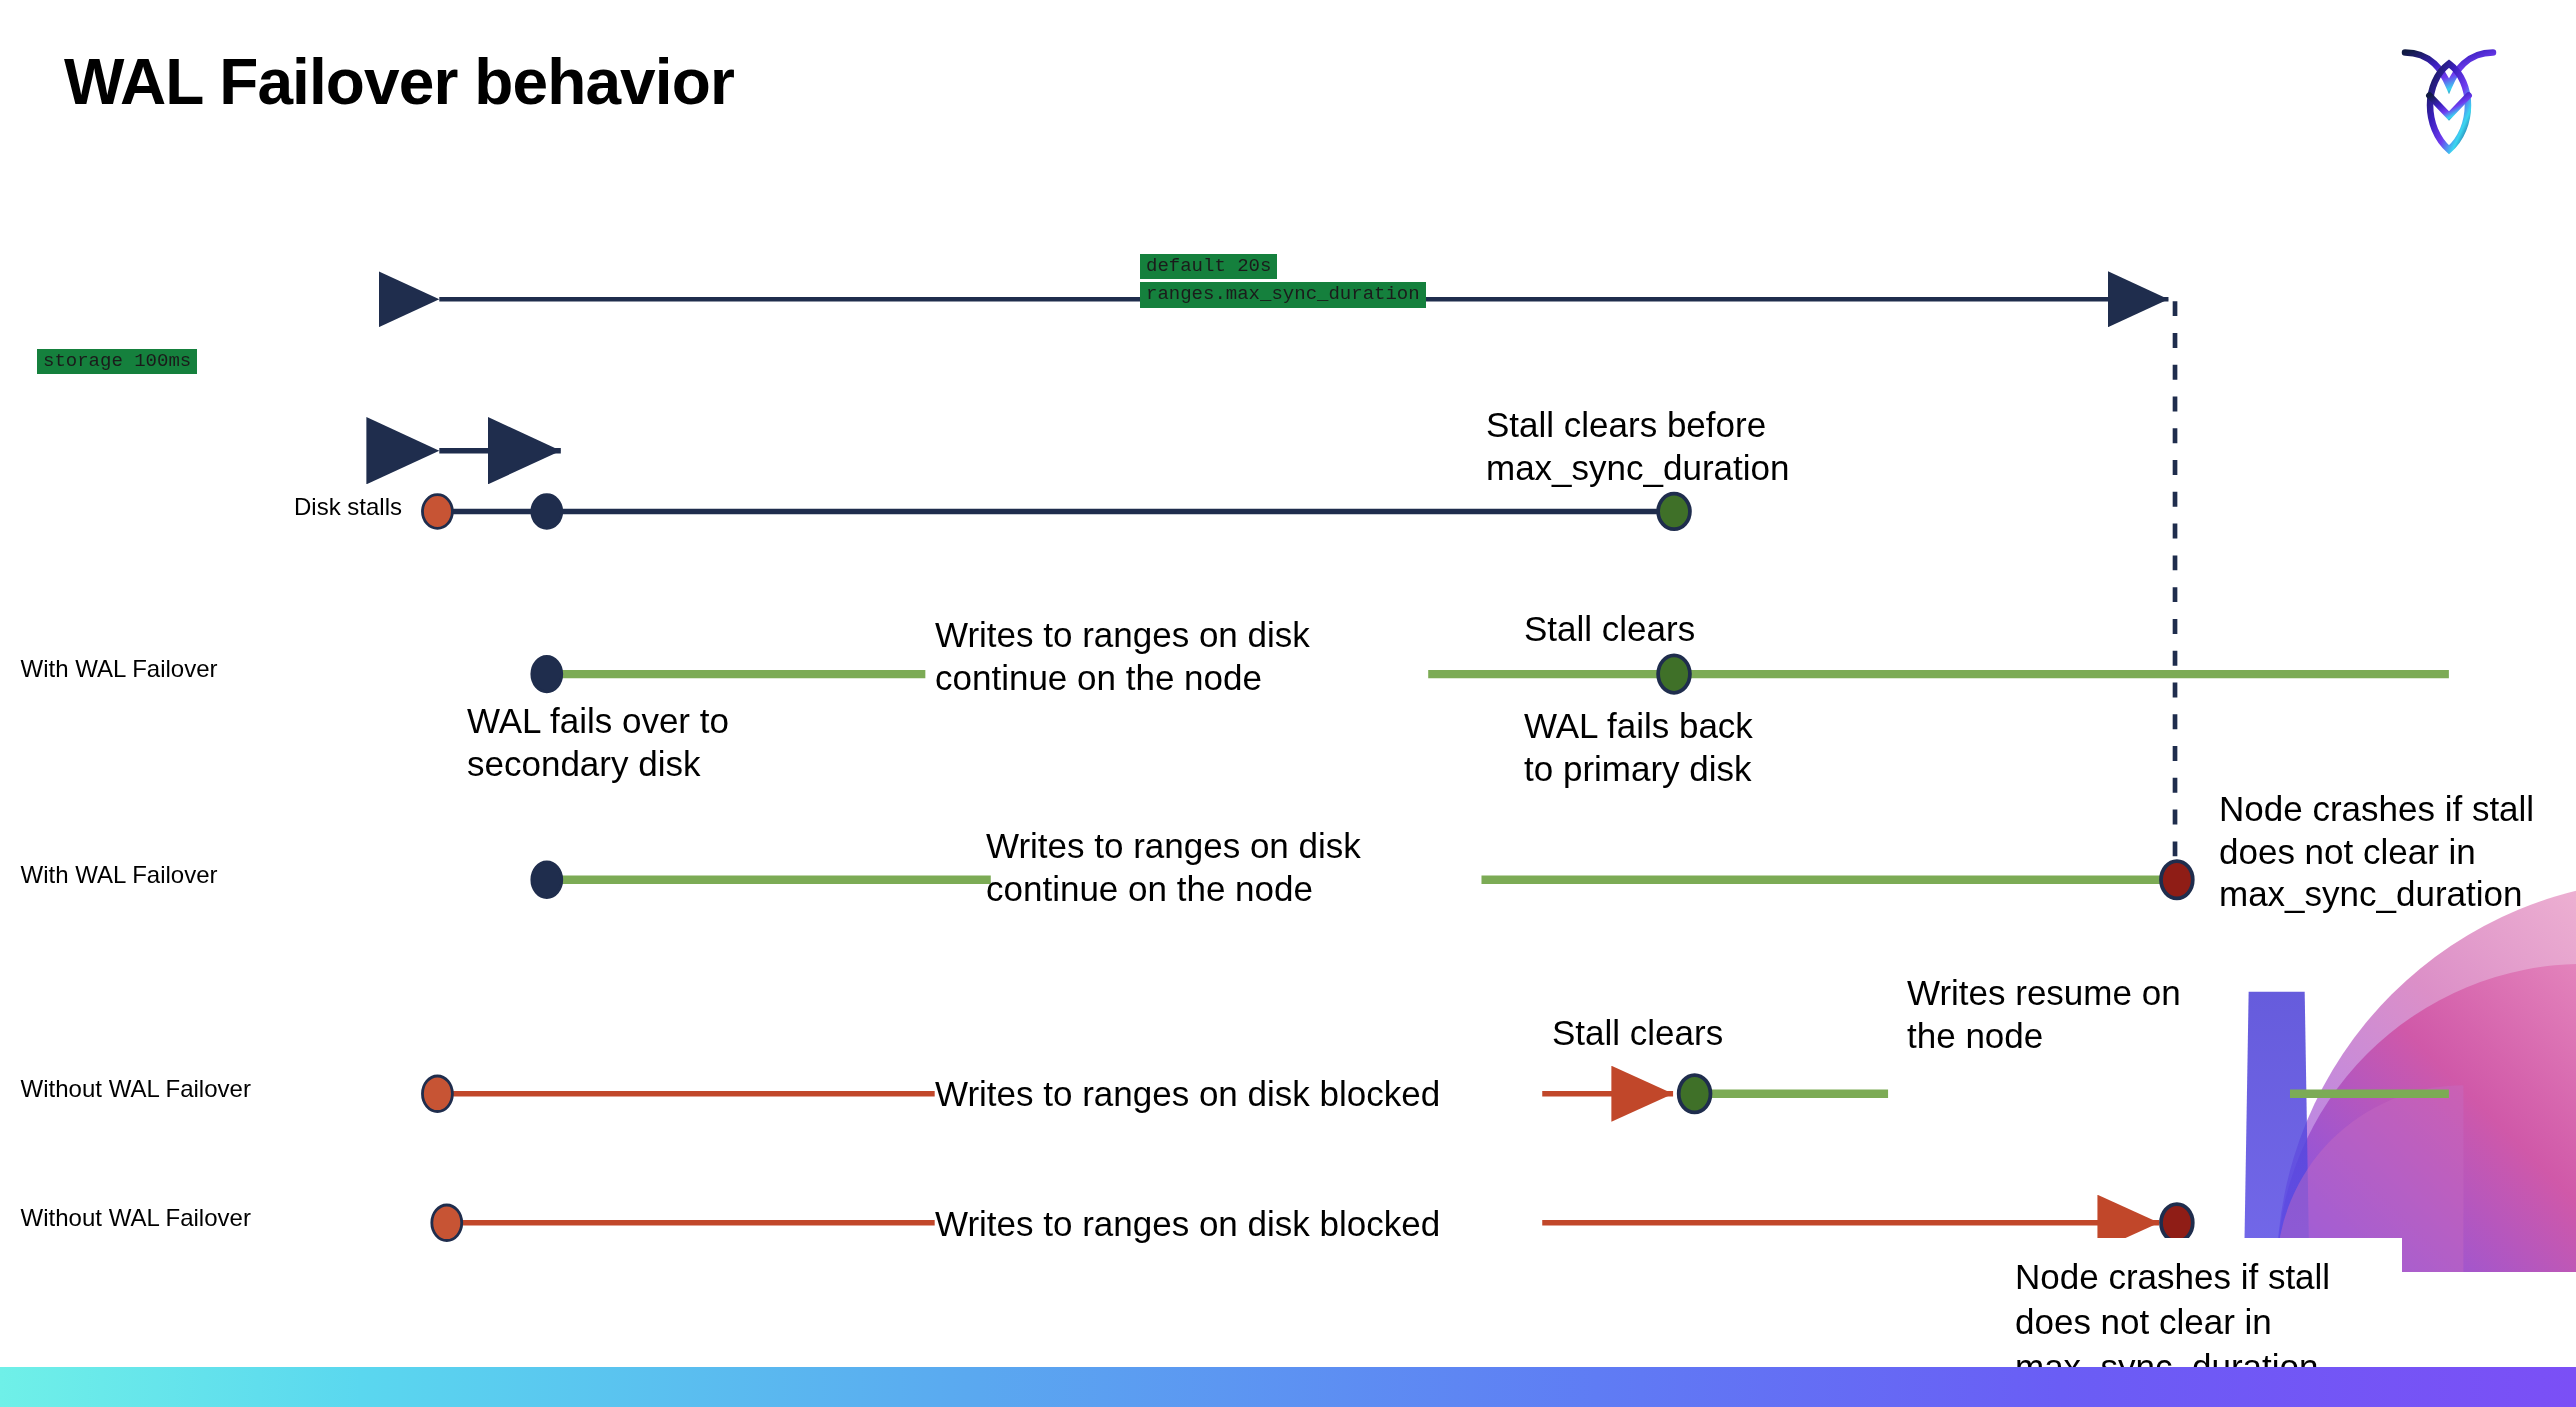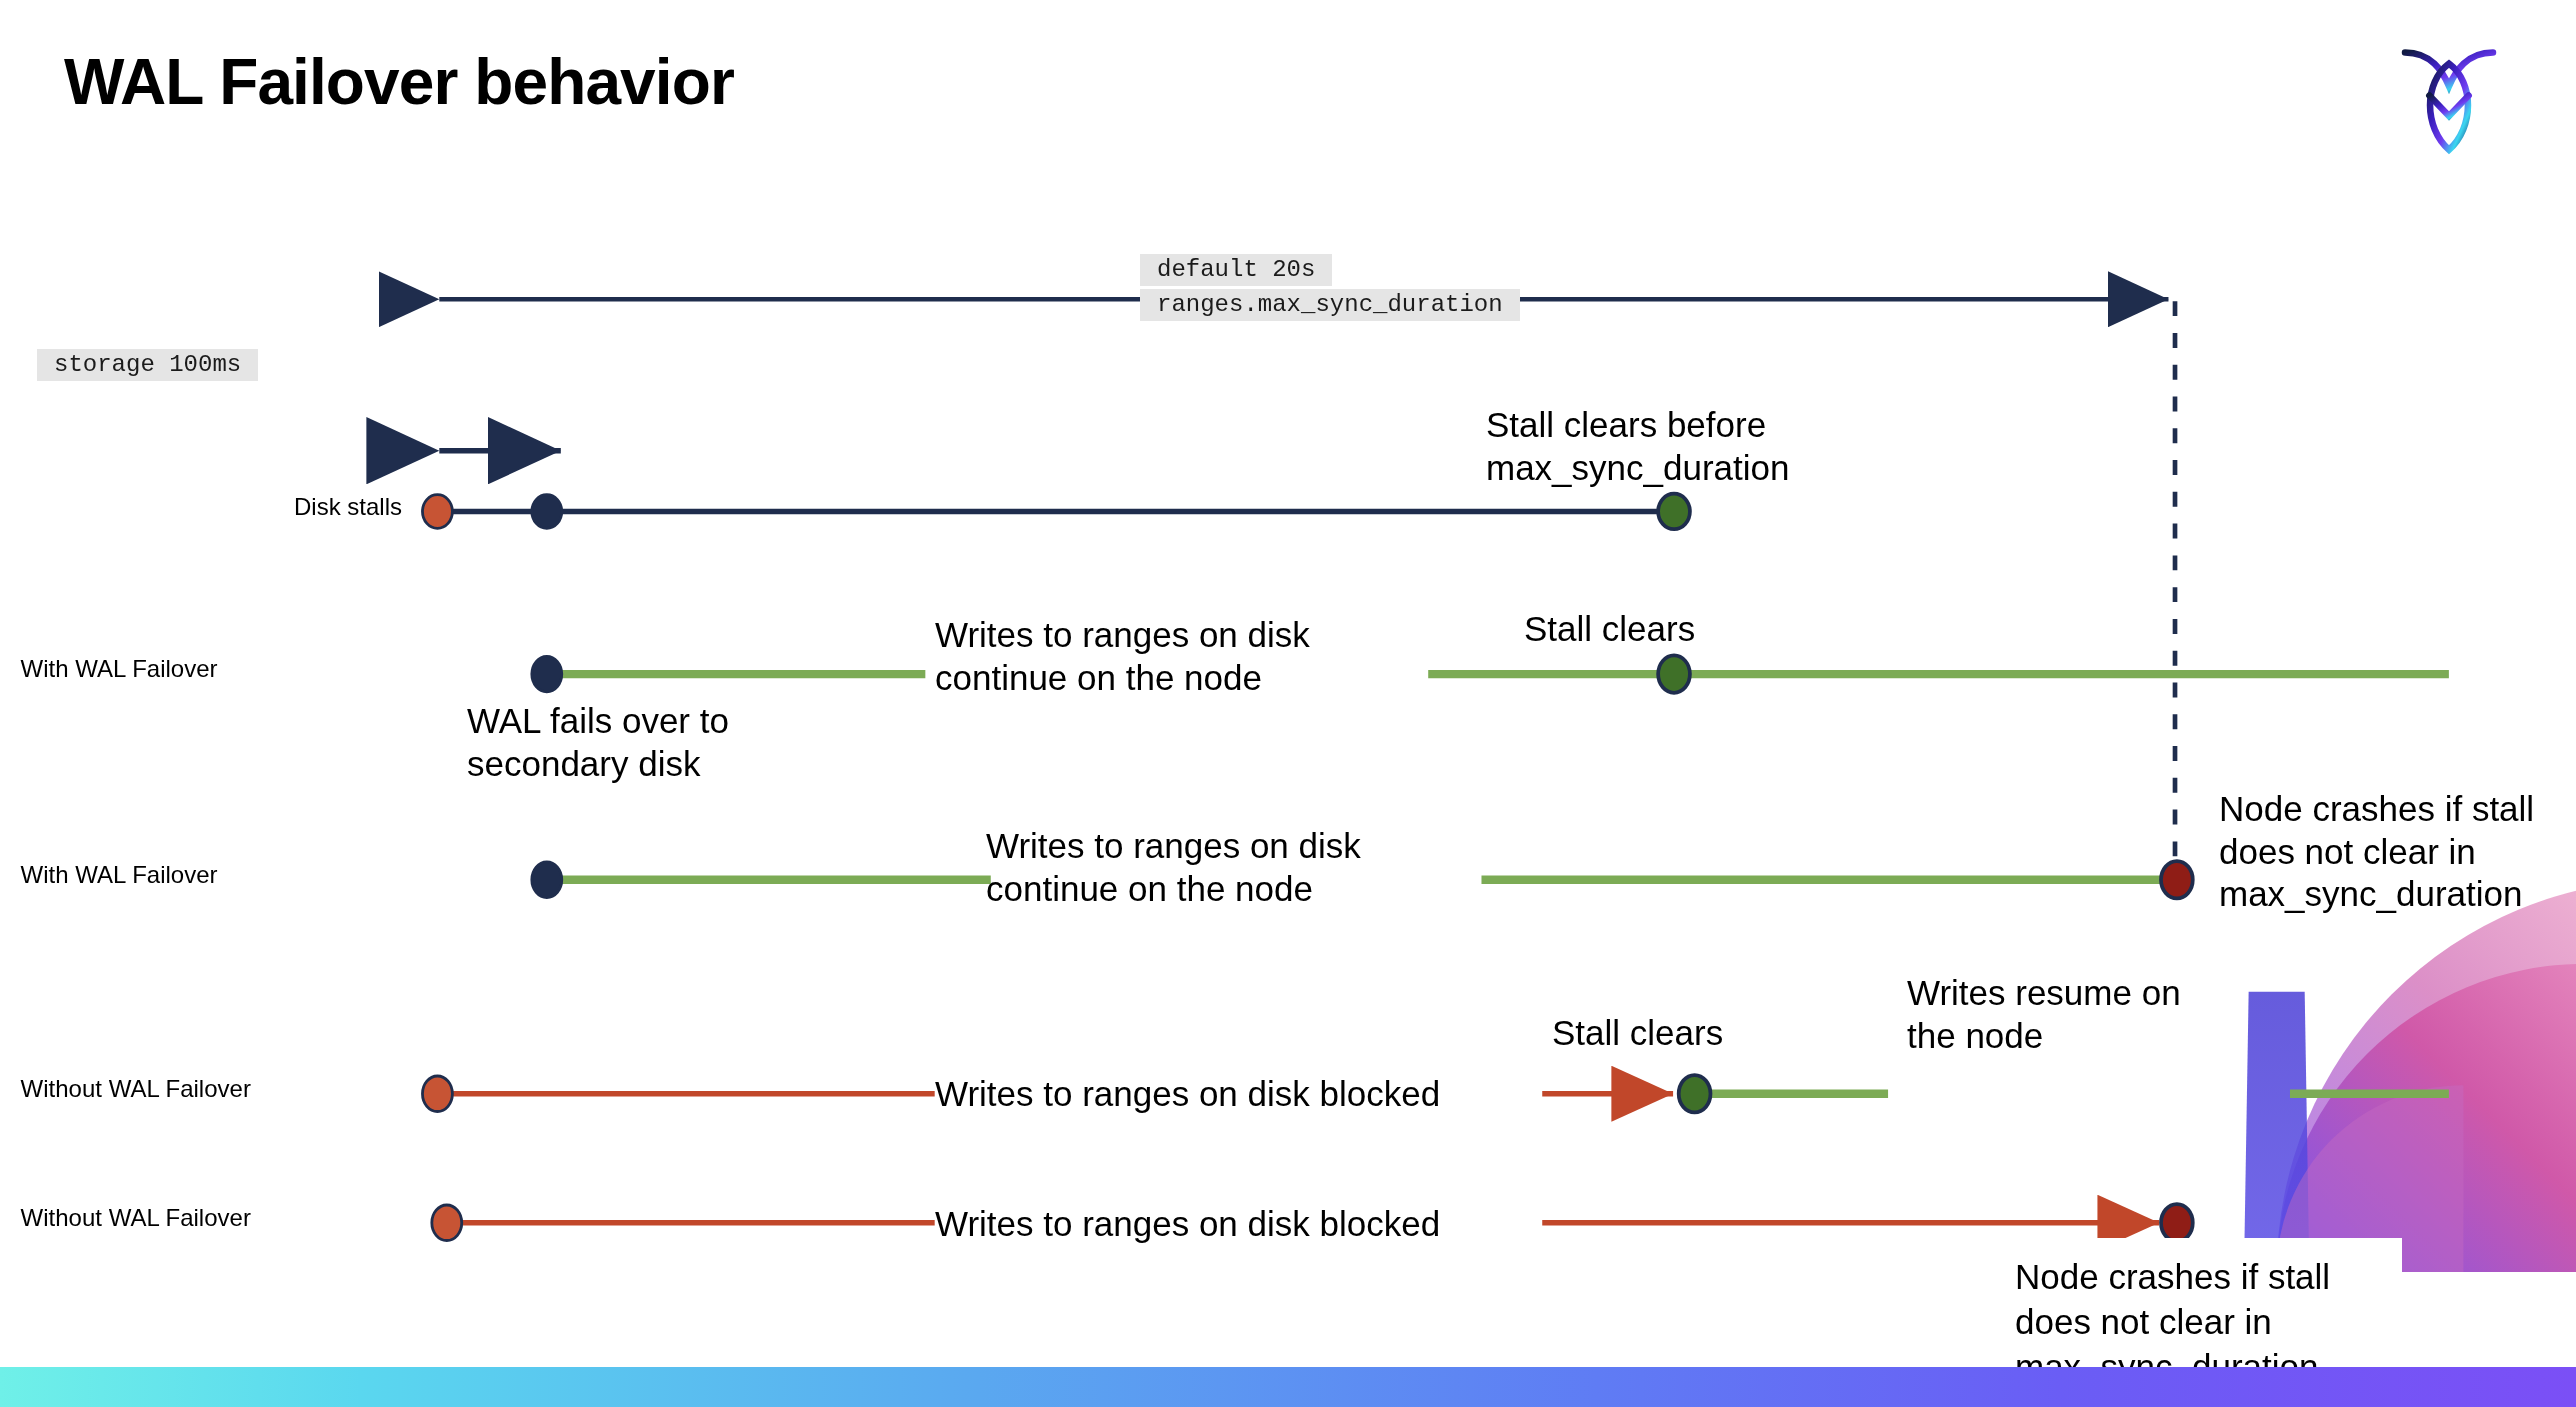--- a/index.html
+++ b/index.html
@@ -26,22 +26,22 @@
   #deco-art{position:absolute;right:0;bottom:52px;width:580px;height:523px;overflow:hidden;pointer-events:none;}
   #bottom-bar{position:absolute;left:0;bottom:0;width:2576px;height:41px;
     background:linear-gradient(90deg,#6ff0e8 0%,#5ad7ef 14%,#5aa8f0 38%,#5f7cf4 62%,#6a5df5 80%,#7b4ff6 100%);}
 
   
   #wires{position:absolute;left:0;top:0;width:2576px;height:1408px;}
   .code-block{position:absolute;}
   .code-block .line{
     display:table;
     font-family:"Liberation Mono", monospace;
-    font-size:24px;color:#1b1b1b;background:#e5e5e5;
-    line-height:1.34;white-space:pre;padding:0 17px;margin-bottom:2.8px;
+    font-size:19px;color:#1b1b1b;background:#15803d;
+    line-height:1.34;white-space:pre;padding:0 6px;margin-bottom:2.8px;
   }
 
   
   .row-label{
     position:absolute;
     font-size:24px;color:#000;
     white-space:nowrap;
     text-align:right;
   }
 
@@ -208,20 +208,22 @@
 max_sync_duration</div>
 
   <div class="anno" style="left:935px;top:614px;width:421px;">Writes to ranges on disk
 continue on the node</div>
 
   <div class="anno" style="left:1524px;top:608px;width:299px;">Stall clears</div>
 
   <div class="anno" style="left:467px;top:700px;width:374px;">WAL fails over to
 secondary disk</div>
 
+  <div class="anno" style="left:1524px;top:705px;width:299px;">WAL fails  back
+to primary disk</div>
 
   <div class="anno" style="left:986px;top:825px;width:421px;">Writes to ranges on disk
 continue on the node</div>
 
   <div class="anno left" style="left:2219px;top:788px;width:355px;">Node crashes if stall
 does not clear in
 max_sync_duration</div>
 
   <div class="anno" style="left:935px;top:1073px;width:580px;">Writes to ranges on disk  blocked</div>
 

